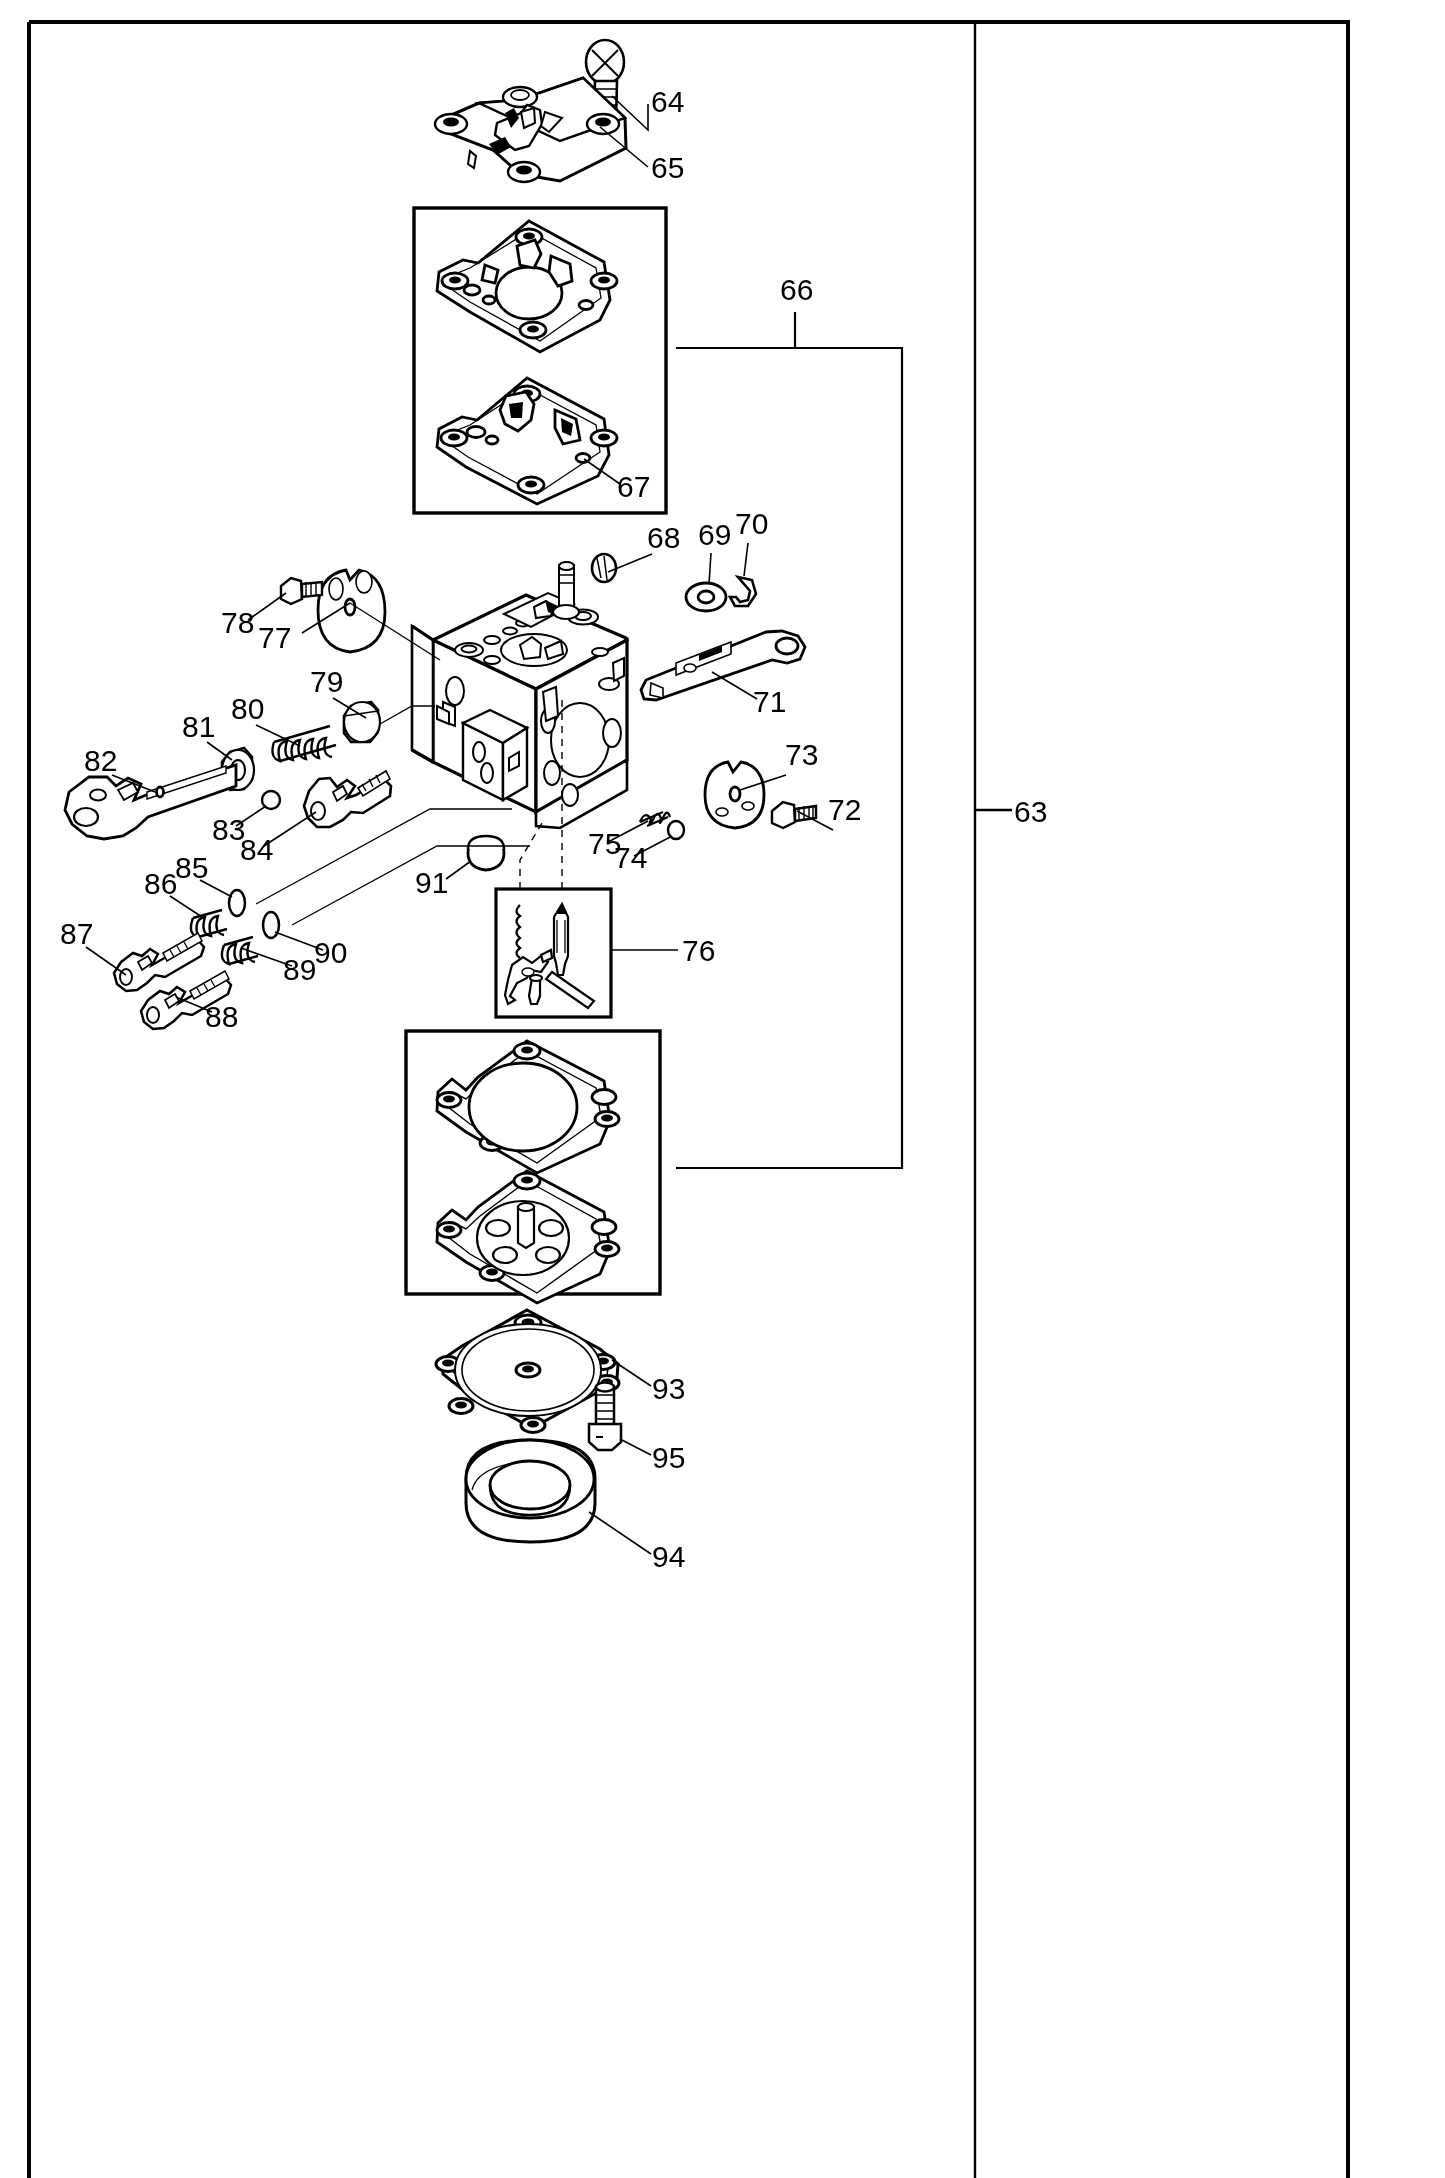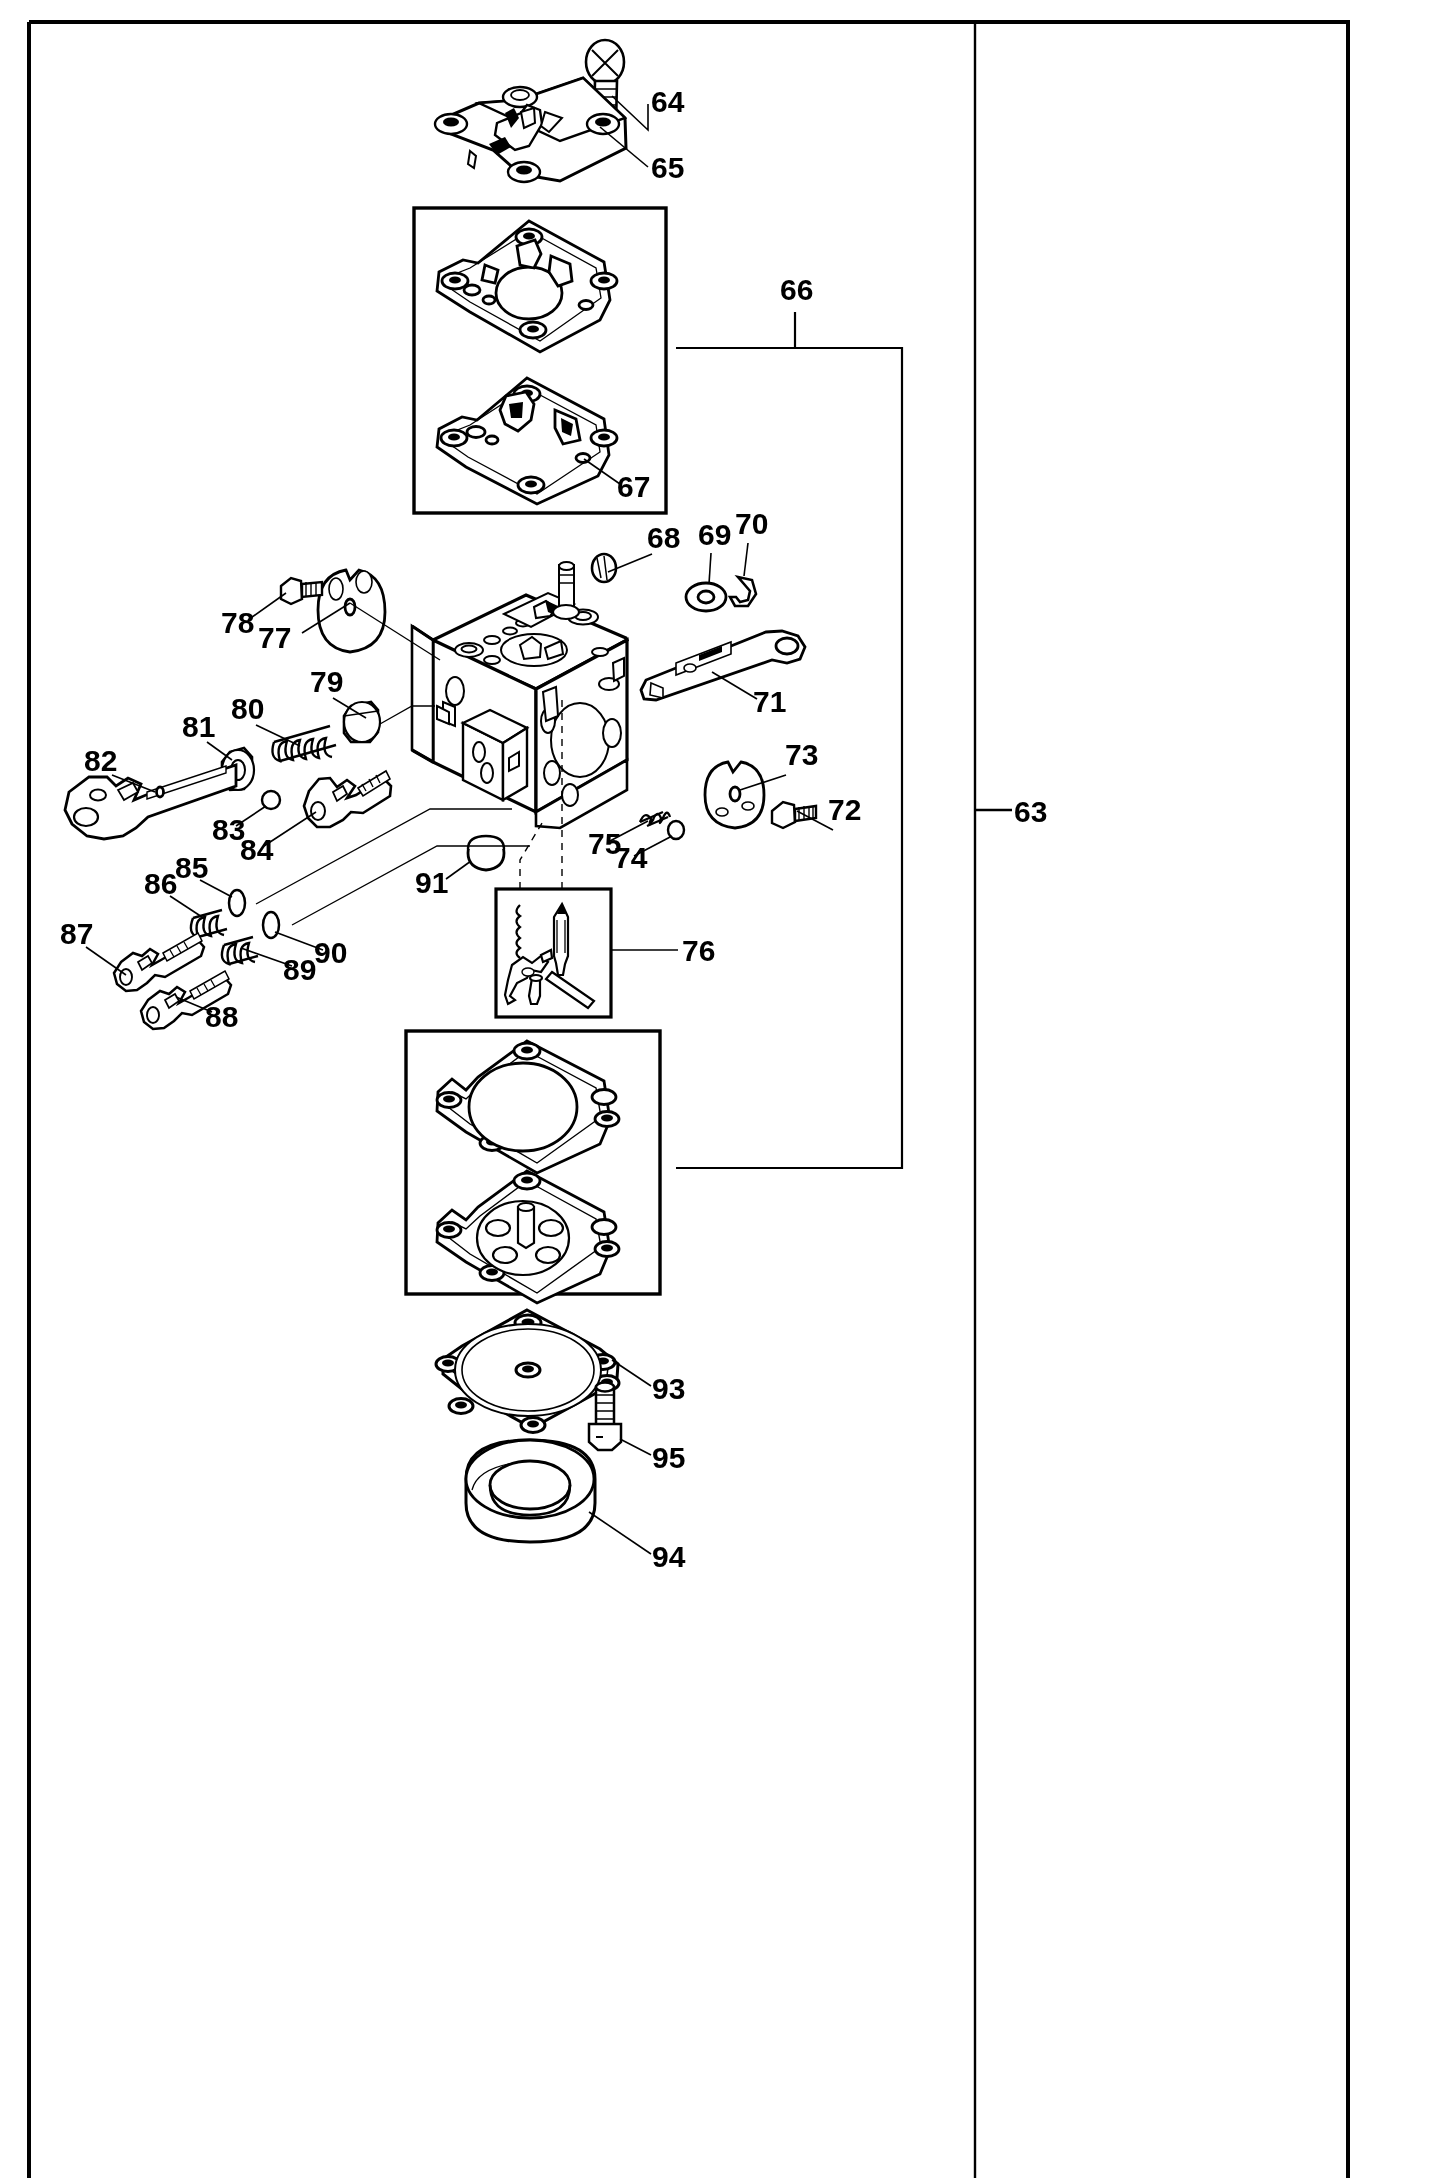--- a/index.html
+++ b/index.html
@@ -1,17 +1,17 @@
 <!DOCTYPE html>
 <html><head>
 <meta charset="utf-8">
 <style>
   html,body{margin:0;padding:0;background:#ffffff;}
   body{width:1445px;height:2178px;font-family:"Liberation Sans",sans-serif;}
-  #stage{position:relative;width:1445px;height:2178px;background:#fff;overflow:hidden;font-weight:bold;}
+  #stage{position:relative;width:1445px;height:2178px;background:#fff;overflow:hidden;}
   #stage svg{position:absolute;left:0;top:0;}
   .lbl{font-family:"Liberation Sans",sans-serif;font-size:30px;fill:#000;}
 </style>
 </head>
 <body>
 
 <div id="stage">
 <svg id="art" width="1445" height="2178" viewBox="0 0 1445 2178" xmlns="http://www.w3.org/2000/svg">
   <rect x="0" y="0" width="1445" height="2178" fill="#ffffff"></rect>
 

